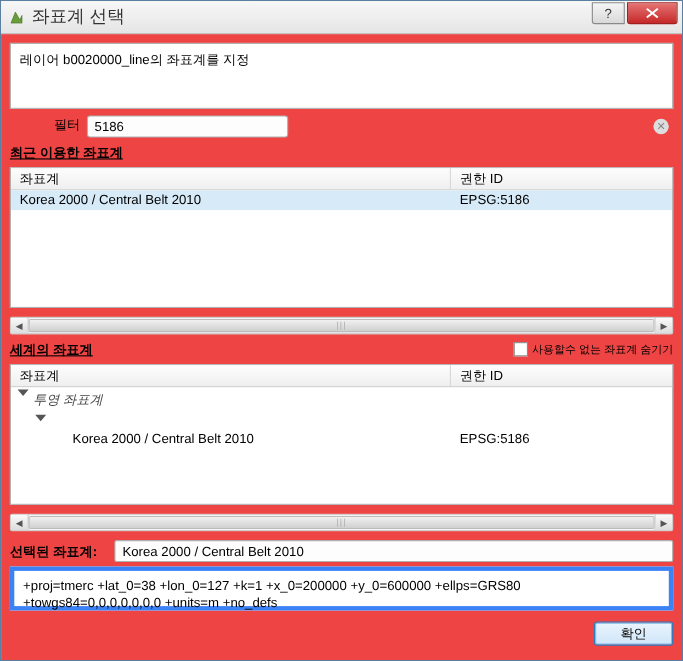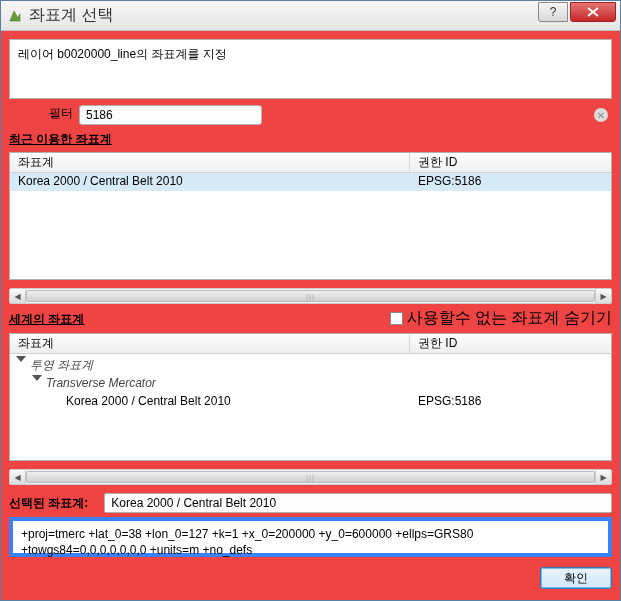--- a/index.html
+++ b/index.html
@@ -90,21 +90,21 @@
       display:flex; align-items:center; justify-content:center;
       border-radius:50%; background:#ddd;
     }
     .section-title {
       font-weight: bold;
       font-size: 12px;
       margin-top: 2px;
       text-decoration: underline;
     }
     .section-title-row { display:flex; align-items:center; justify-content:space-between;}
-    .chk-row { display:flex; align-items:center; gap:4px; font-size:16px; font-weight:normal;}
+    .chk-row { display:flex; align-items:center; gap:4px; font-size:10px; font-weight:normal;}
     .chk { width:13px; height:13px; border:1px solid #888; background:#fff; }
     .list-container {
       background: #fff;
       border: 1px solid #b0b0b0;
       display: flex;
       flex-direction: column;
     }
     .list-header {
       display: flex;
       border-bottom: 1px solid #d0d0d0;
@@ -255,21 +255,20 @@
         <div class="tree-row">
           <div class="c1">
               <span class="tri"></span>
               <span class="ital">투영 좌표계</span>
             </div>
           <div class="c2"></div>
         </div>
         <div class="tree-row">
           <div class="c1 indent1">
               <span class="tri"></span>
-              <span class="ital">Transverse Mercator</span>
             </div>
           <div class="c2"></div>
         </div>
         <div class="tree-row">
           <div class="c1 indent2">
               <span>Korea 2000 / Central Belt 2010</span>
             </div>
           <div class="c2"><span>EPSG:5186</span></div>
         </div>
       </div>

